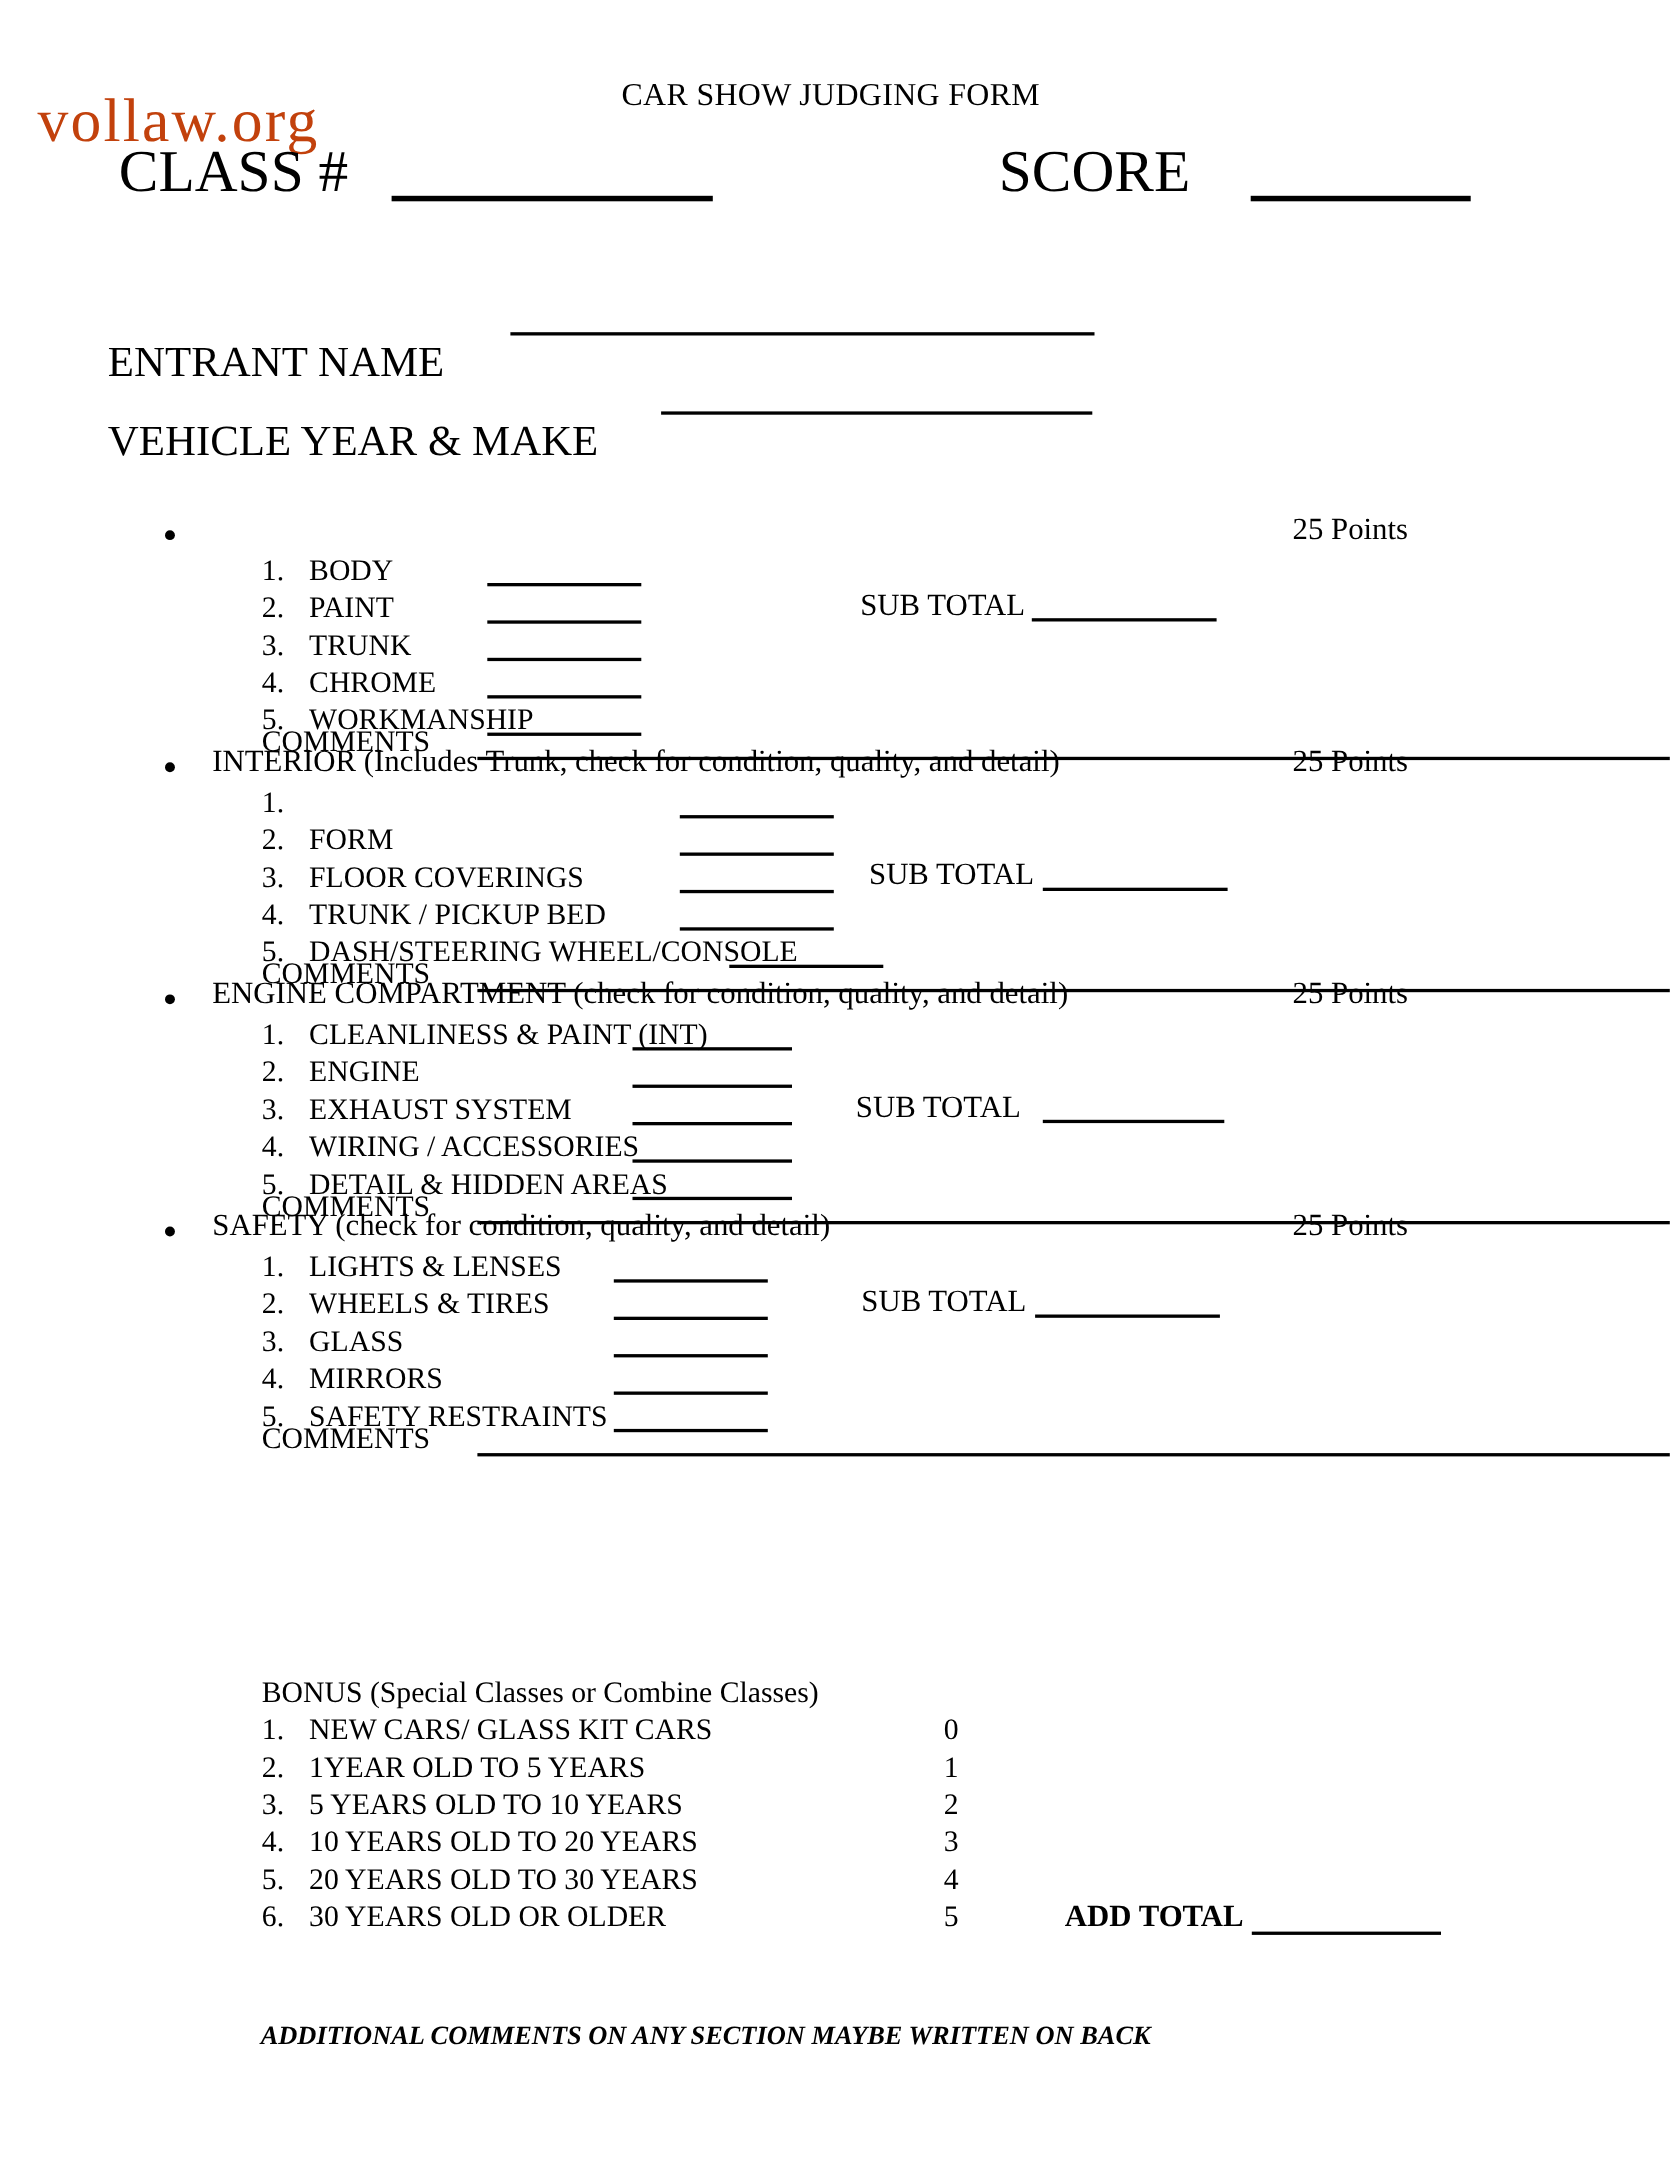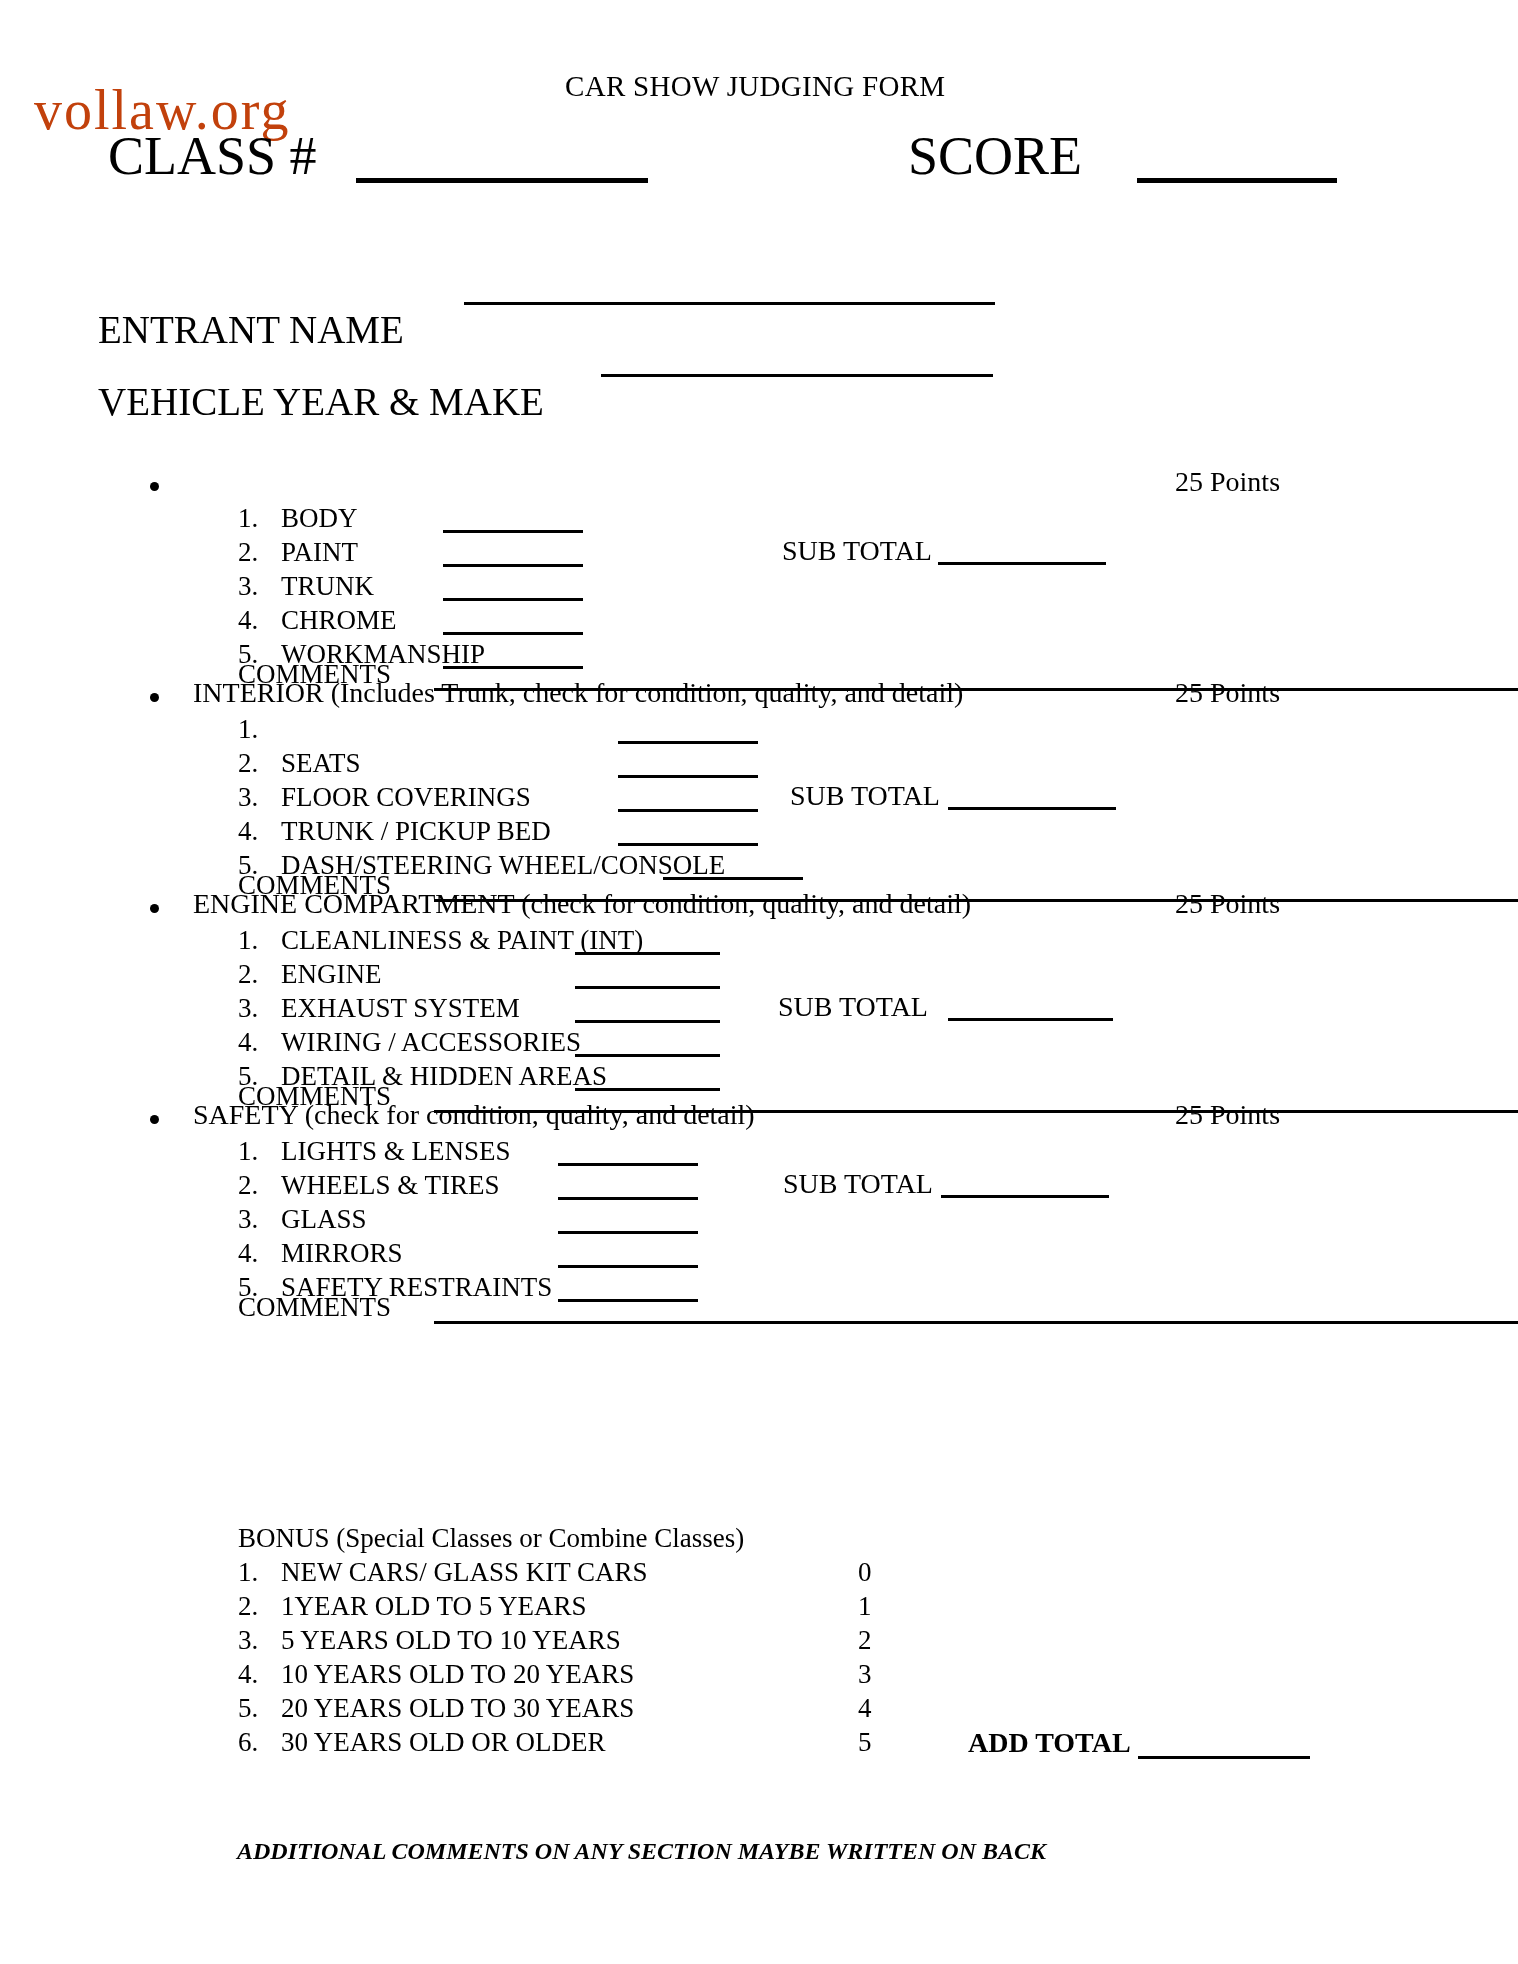--- a/index.html
+++ b/index.html
@@ -358,21 +358,21 @@
           <span class="sec-title">INTERIOR (Includes Trunk, check for condition, quality, and detail)</span>
           <span class="sec-points">25 Points</span>
         </div>
         <div class="items">
           <div class="item">
             <span class="item-num">1.</span>
             <span class="item-blank" style="left: 380px; width: 140px;"></span>
           </div>
           <div class="item">
             <span class="item-num">2.</span>
-            <span class="item-label">SEATS</span>
+            <span class="item-label">FORM</span>
             <span class="item-blank" style="left: 380px; width: 140px;"></span>
           </div>
           <div class="item">
             <span class="item-num">3.</span>
             <span class="item-label">FLOOR COVERINGS</span>
             <span class="item-blank" style="left: 380px; width: 140px;"></span>
           </div>
           <div class="item">
             <span class="item-num">4.</span>
             <span class="item-label">TRUNK / PICKUP BED</span>

